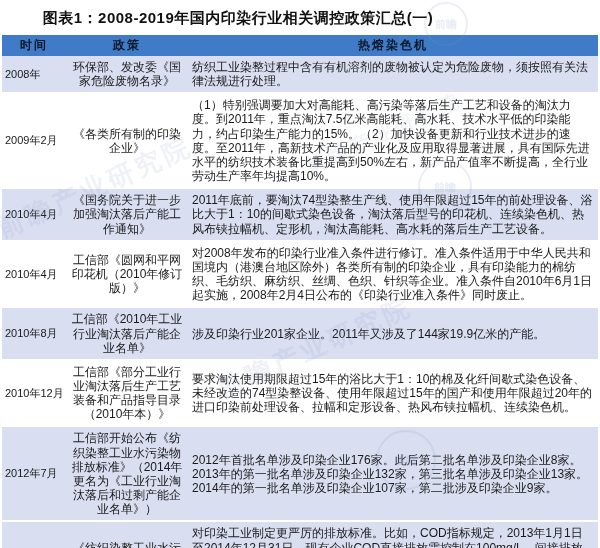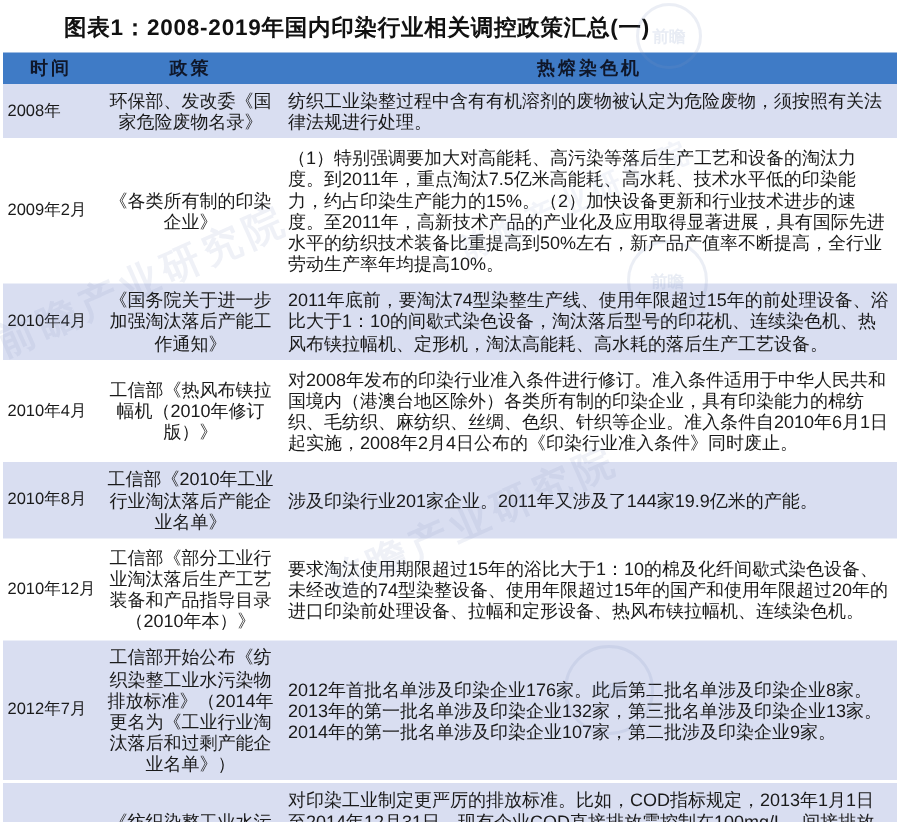--- a/index.html
+++ b/index.html
@@ -123,21 +123,21 @@
           <td class="policy-cell">《各类所有制的印染企业》</td>
           <td class="content-cell">（1）特别强调要加大对高能耗、高污染等落后生产工艺和设备的淘汰力度。到2011年，重点淘汰7.5亿米高能耗、高水耗、技术水平低的印染能力，约占印染生产能力的15%。（2）加快设备更新和行业技术进步的速度。至2011年，高新技术产品的产业化及应用取得显著进展，具有国际先进水平的纺织技术装备比重提高到50%左右，新产品产值率不断提高，全行业劳动生产率年均提高10%。</td>
         </tr>
         <tr class="shaded">
           <td class="time-cell">2010年4月</td>
           <td class="policy-cell">《国务院关于进一步加强淘汰落后产能工作通知》</td>
           <td class="content-cell">2011年底前，要淘汰74型染整生产线、使用年限超过15年的前处理设备、浴比大于1：10的间歇式染色设备，淘汰落后型号的印花机、连续染色机、热风布铗拉幅机、定形机，淘汰高能耗、高水耗的落后生产工艺设备。</td>
         </tr>
         <tr>
           <td class="time-cell">2010年4月</td>
-          <td class="policy-cell">工信部《热风布铗拉幅机（2010年修订版）》</td>
+          <td class="policy-cell">工信部《圆网和平网印花机（2010年修订版）》</td>
           <td class="content-cell">对2008年发布的印染行业准入条件进行修订。准入条件适用于中华人民共和国境内（港澳台地区除外）各类所有制的印染企业，具有印染能力的棉纺织、毛纺织、麻纺织、丝绸、色织、针织等企业。准入条件自2010年6月1日起实施，2008年2月4日公布的《印染行业准入条件》同时废止。</td>
         </tr>
         <tr class="shaded">
           <td class="time-cell">2010年8月</td>
           <td class="policy-cell">工信部《2010年工业行业淘汰落后产能企业名单》</td>
           <td class="content-cell">涉及印染行业201家企业。2011年又涉及了144家19.9亿米的产能。</td>
         </tr>
         <tr>
           <td class="time-cell">2010年12月</td>
           <td class="policy-cell">工信部《部分工业行业淘汰落后生产工艺装备和产品指导目录（2010年本）》</td>

